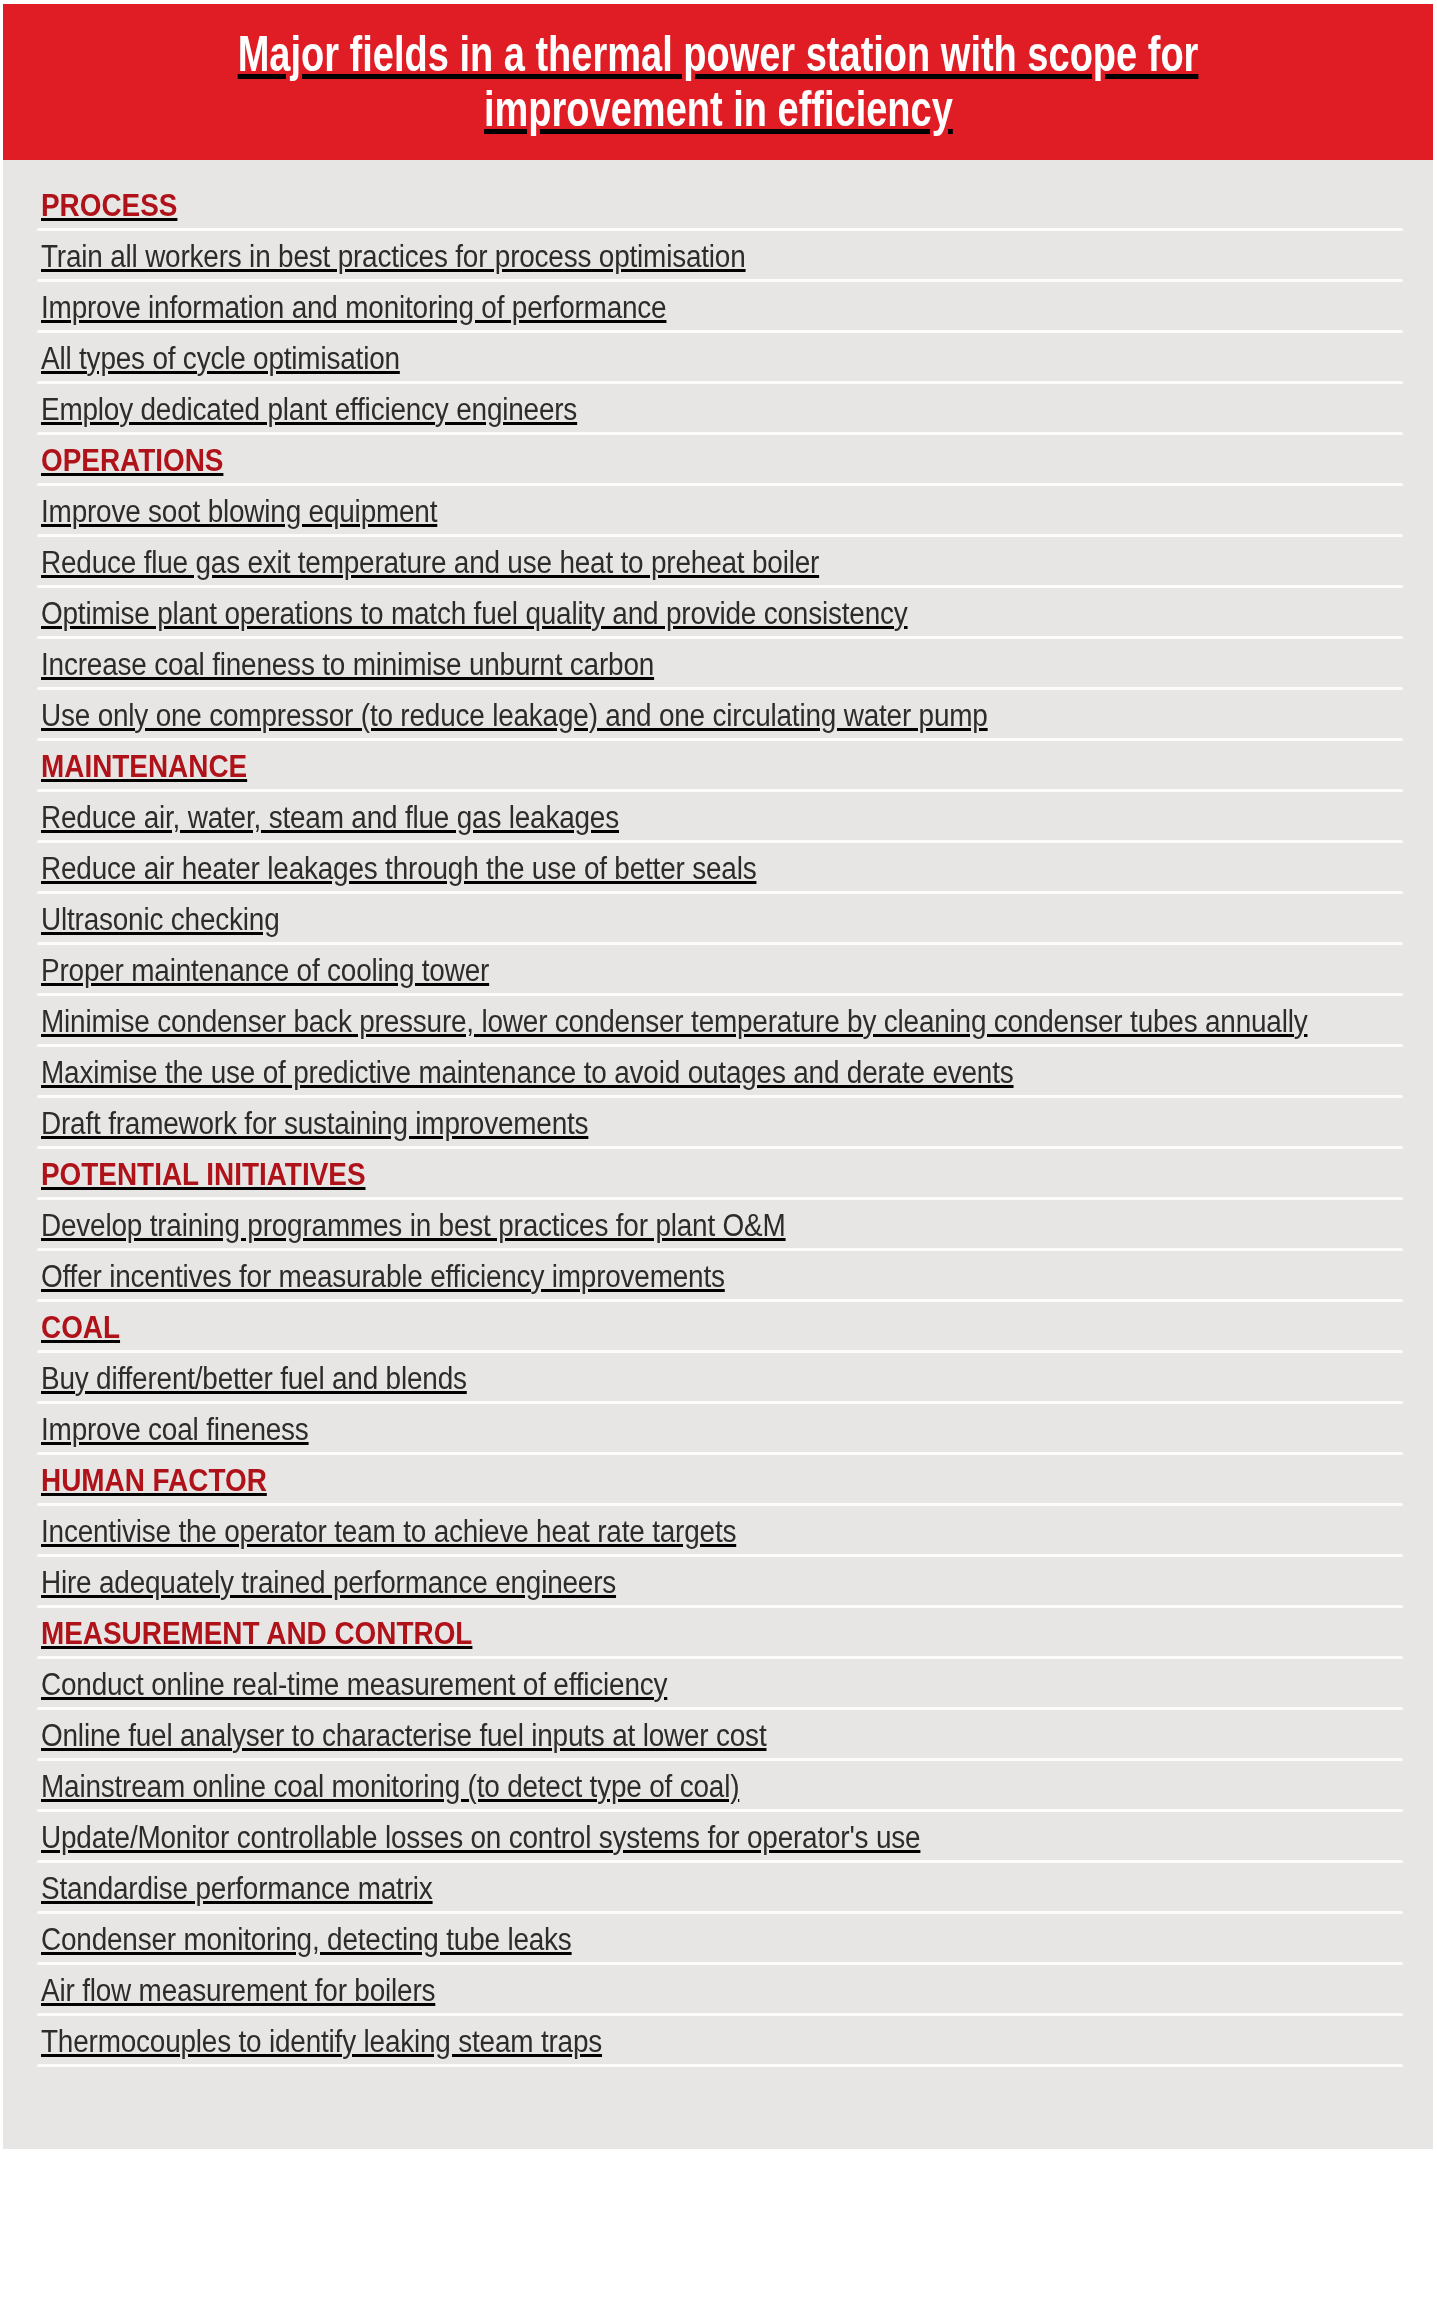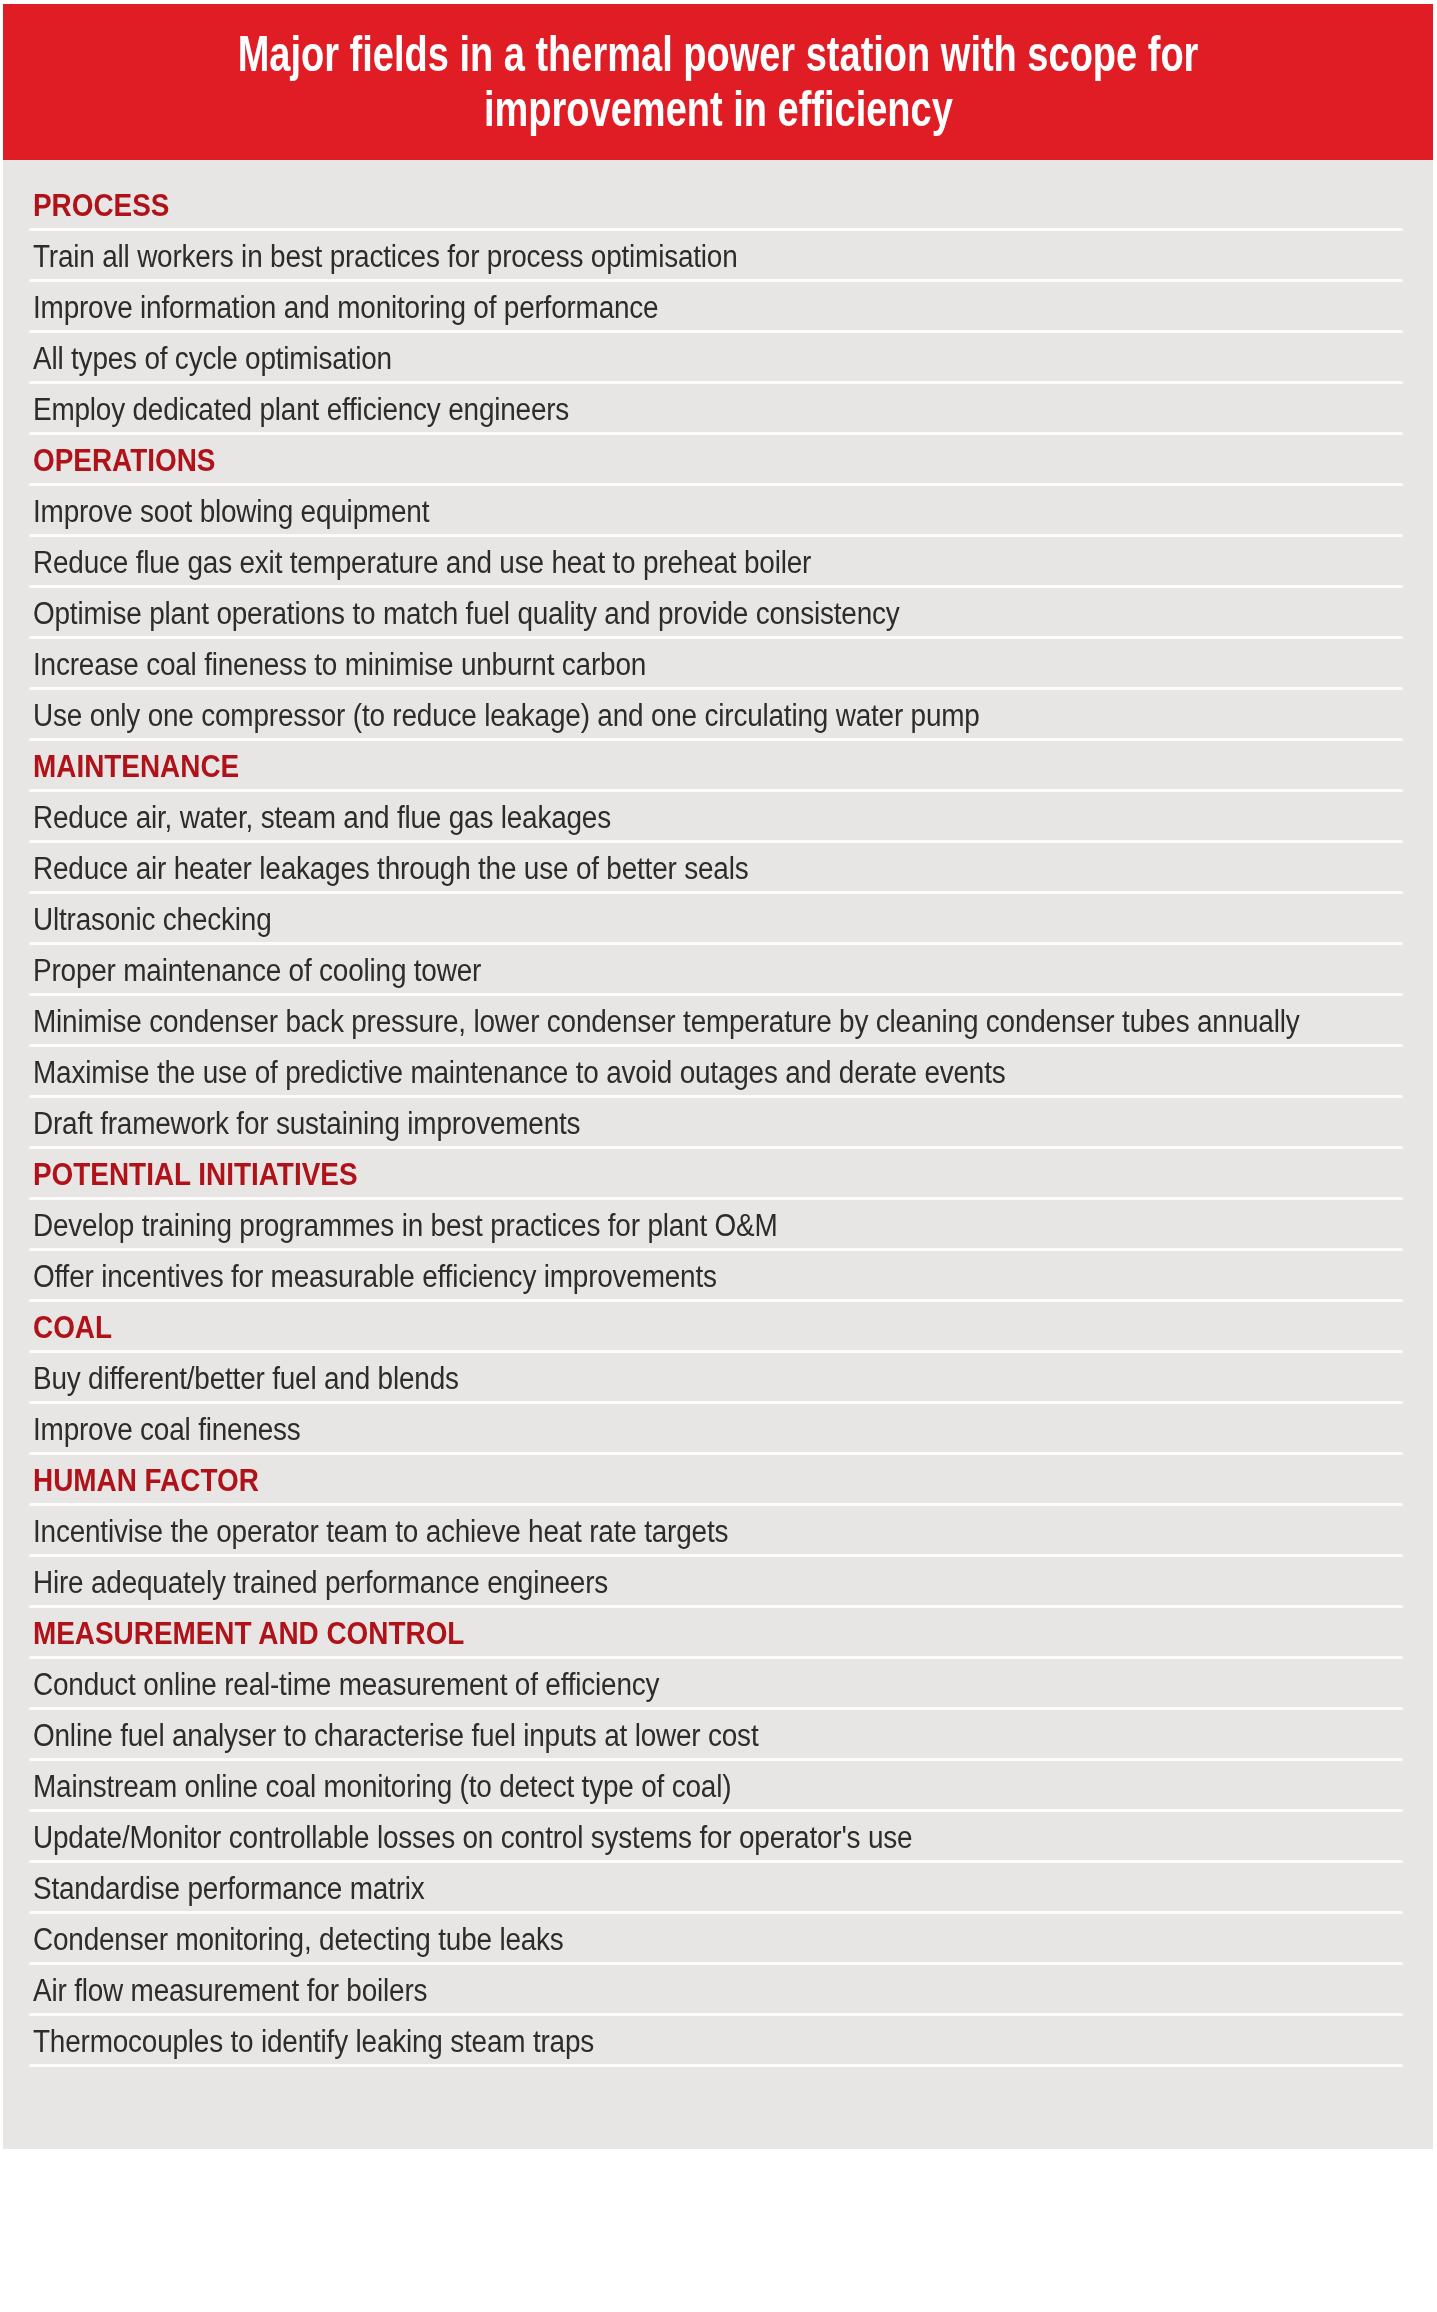--- a/index.html
+++ b/index.html
@@ -11,20 +11,21 @@
     height: 2312px;
     background: var(--page-bg, #ffffff);
     font-family: "Liberation Sans", sans-serif;
     position: relative;
   }
   .card {
     position: absolute;
     left: 3px;
     top: 4px;
     width: 1430px;
+    text-decoration: underline;
   }
   .banner {
     height: 156px;
     background: var(--banner-bg, #e01d25);
     display: flex;
     flex-direction: column;
     justify-content: center;
     align-items: center;
   }
   .banner-line {
@@ -32,21 +33,21 @@
     font-weight: bold;
     font-size: 50px;
     line-height: 55px;
     white-space: nowrap;
     transform: scaleX(0.76);
     transform-origin: center center;
     letter-spacing: 0px;
   }
   .content {
     background: var(--table-bg, #e7e6e4);
-    padding: 20px 0 82px 0;
+    padding: 20px 0 82px 8px;
   }
   .row {
     position: relative;
     height: 51px;
     display: flex;
     align-items: center;
     padding-left: 30px;
   }
   .row::after {
     content: "";

